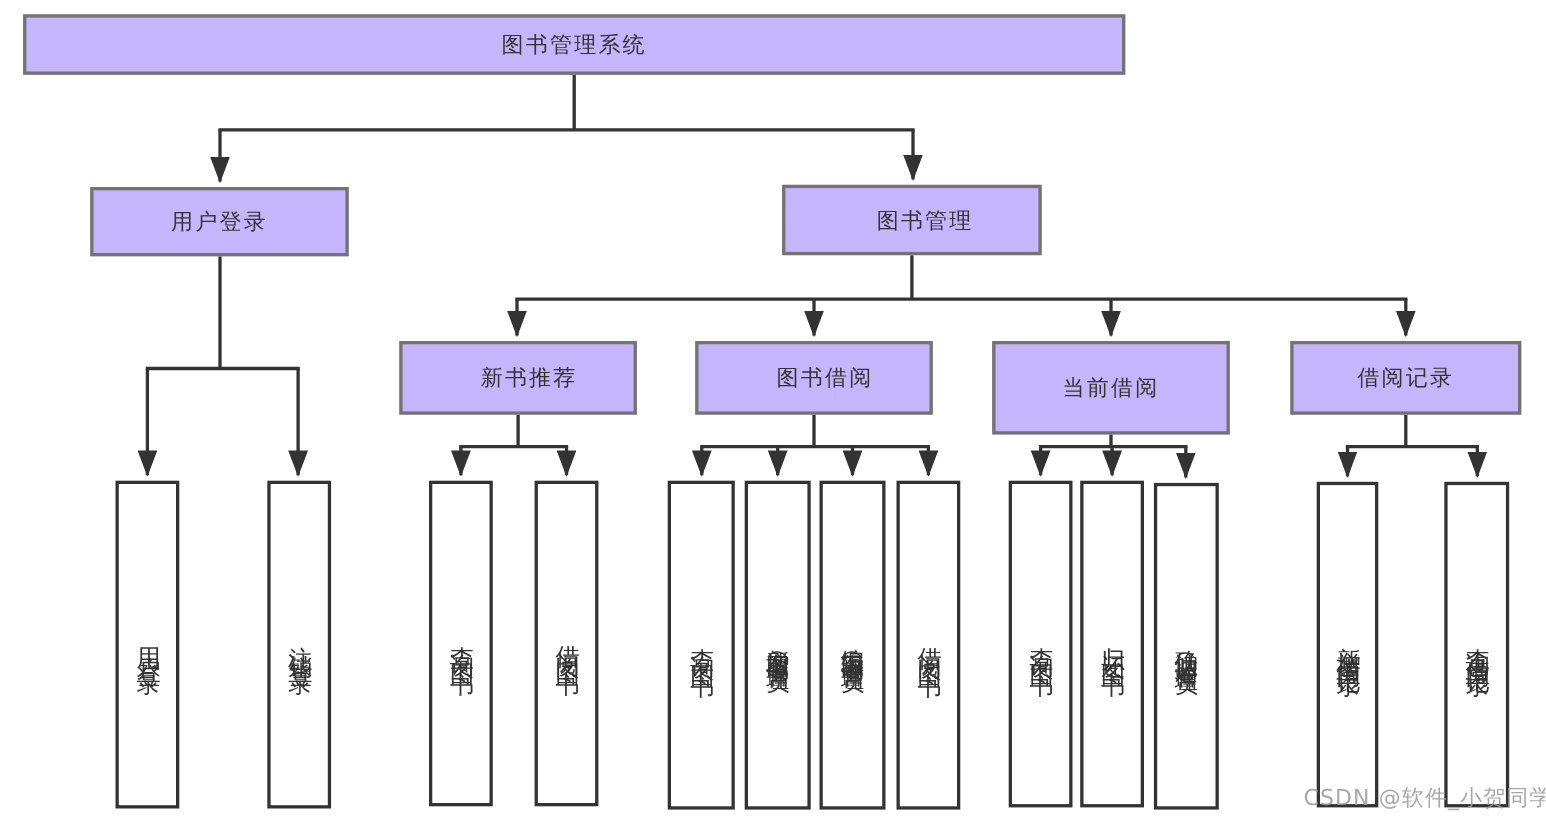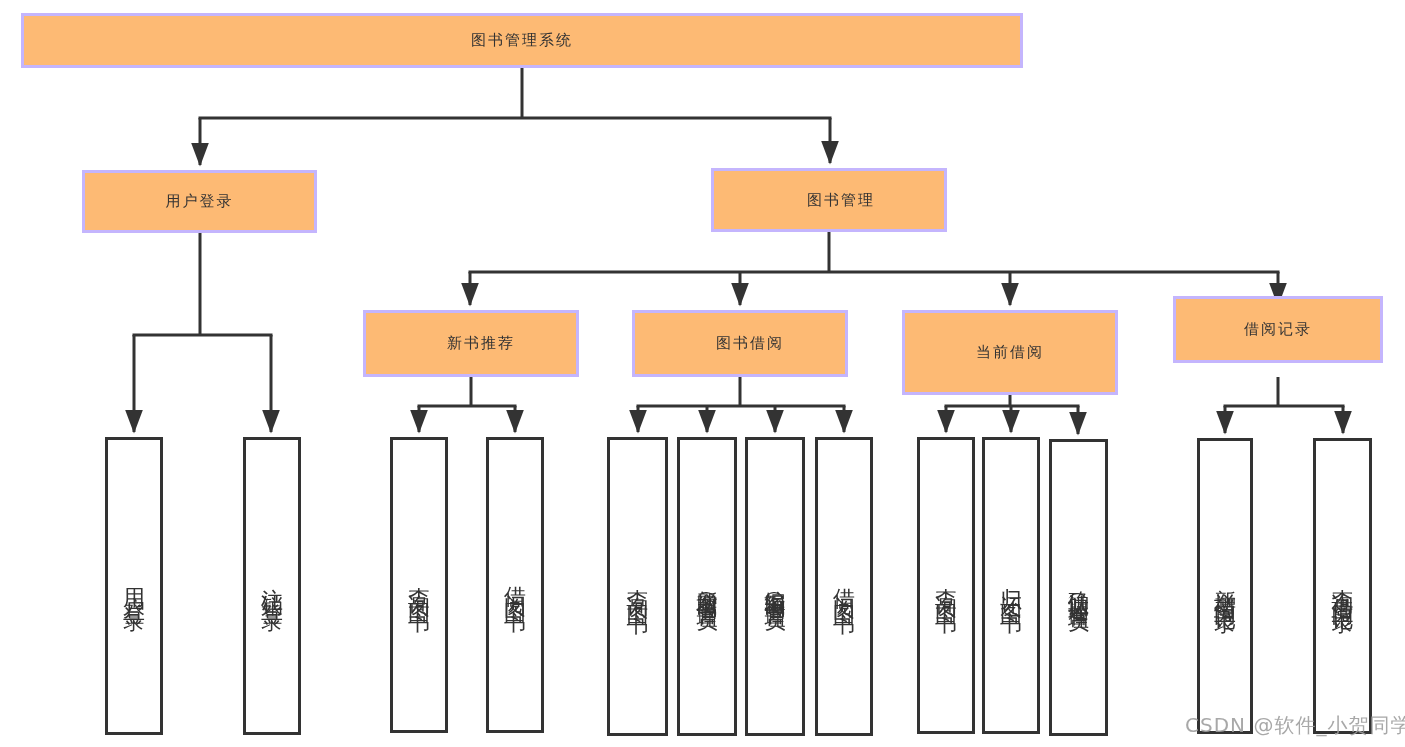--- a/index.html
+++ b/index.html
@@ -6,23 +6,23 @@
   #canvas{
     position:relative;
     width:1405px;height:747px;
     background:#ffffff;
     font-family:"DejaVu Sans",sans-serif;
     overflow:hidden;
   }
   #wires{position:absolute;left:0;top:0;width:1405px;height:747px;}
   .hbox{
     position:absolute;box-sizing:border-box;
-    border:3px solid #c4b5fd;background:#fdba74;
+    border:3px solid #737373;background:#c4b5fd;
     display:flex;align-items:center;justify-content:center;
-    font-size:15px;color:#333333;letter-spacing:2px;
+    font-size:20px;color:#333333;letter-spacing:2px;
     z-index:2;white-space:nowrap;
   }
   .vbox{
     position:absolute;box-sizing:border-box;
     border:3px solid #333333;background:#ffffff;
     display:flex;align-items:center;justify-content:center;
     writing-mode:vertical-rl;text-orientation:mixed;
     font-size:22px;color:#333333;letter-spacing:8px;
     z-index:2;
   }
@@ -89,21 +89,21 @@
   </svg>
 
   <div class="hbox" style="left:21px;top:13px;width:1002px;height:55px;">图书管理系统</div>
 
   <div class="hbox" style="left:82px;top:170px;width:235px;height:63px;">用户登录</div>
   <div class="hbox" style="left:711px;top:168px;width:236px;height:64px;padding-left:24px;">图书管理</div>
 
   <div class="hbox" style="left:363px;top:310px;width:216px;height:67px;padding-left:20px;">新书推荐</div>
   <div class="hbox" style="left:632px;top:310px;width:216px;height:67px;padding-left:20px;">图书借阅</div>
   <div class="hbox" style="left:902px;top:310px;width:216px;height:85px;">当前借阅</div>
-  <div class="hbox" style="left:1173px;top:296px;width:210px;height:67px;">借阅记录</div>
+  <div class="hbox" style="left:1173px;top:310px;width:210px;height:67px;">借阅记录</div>
 
   <div class="vbox" style="left:105px;top:437px;width:58px;height:298px;">用户登录</div>
   <div class="vbox" style="left:243px;top:437px;width:58px;height:298px;">注销登录</div>
 
   <div class="vbox" style="left:390px;top:437px;width:58px;height:296px;">查询图书</div>
   <div class="vbox" style="left:486px;top:437px;width:58px;height:296px;">借阅图书</div>
 
   <div class="vbox" style="left:607px;top:437px;width:61px;height:299px;">查询图书</div>
   <div class="vbox tight" style="left:677px;top:437px;width:60px;height:299px;">新增图书（管理员）</div>
   <div class="vbox tight" style="left:745px;top:437px;width:60px;height:299px;">编辑图书（管理员）</div>

